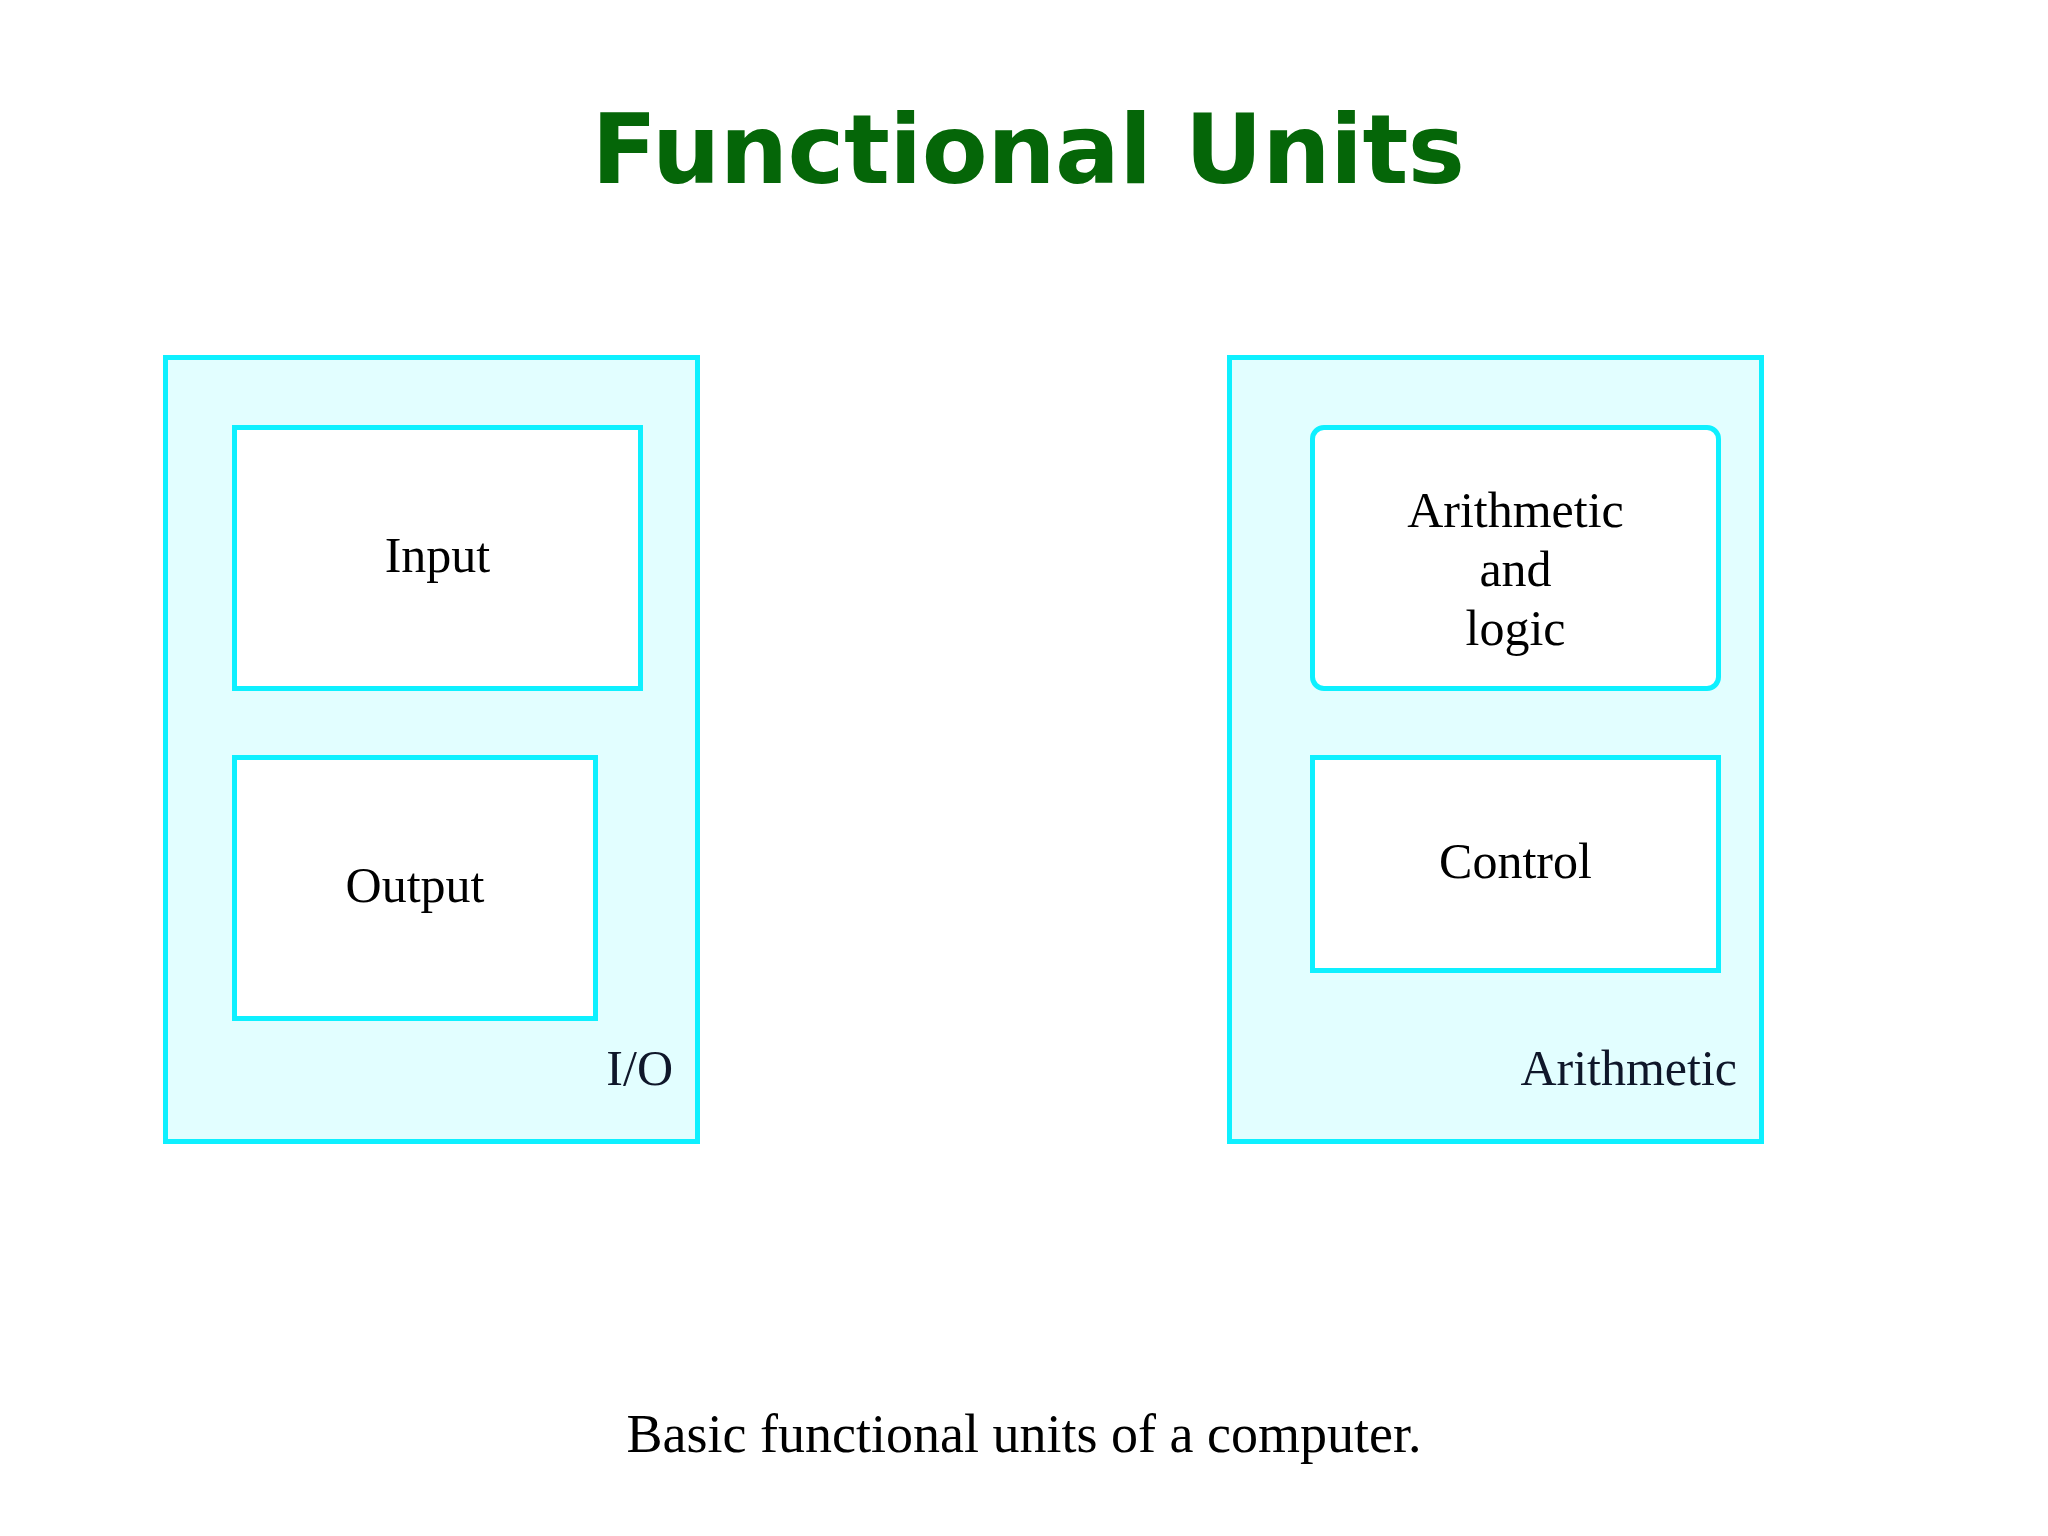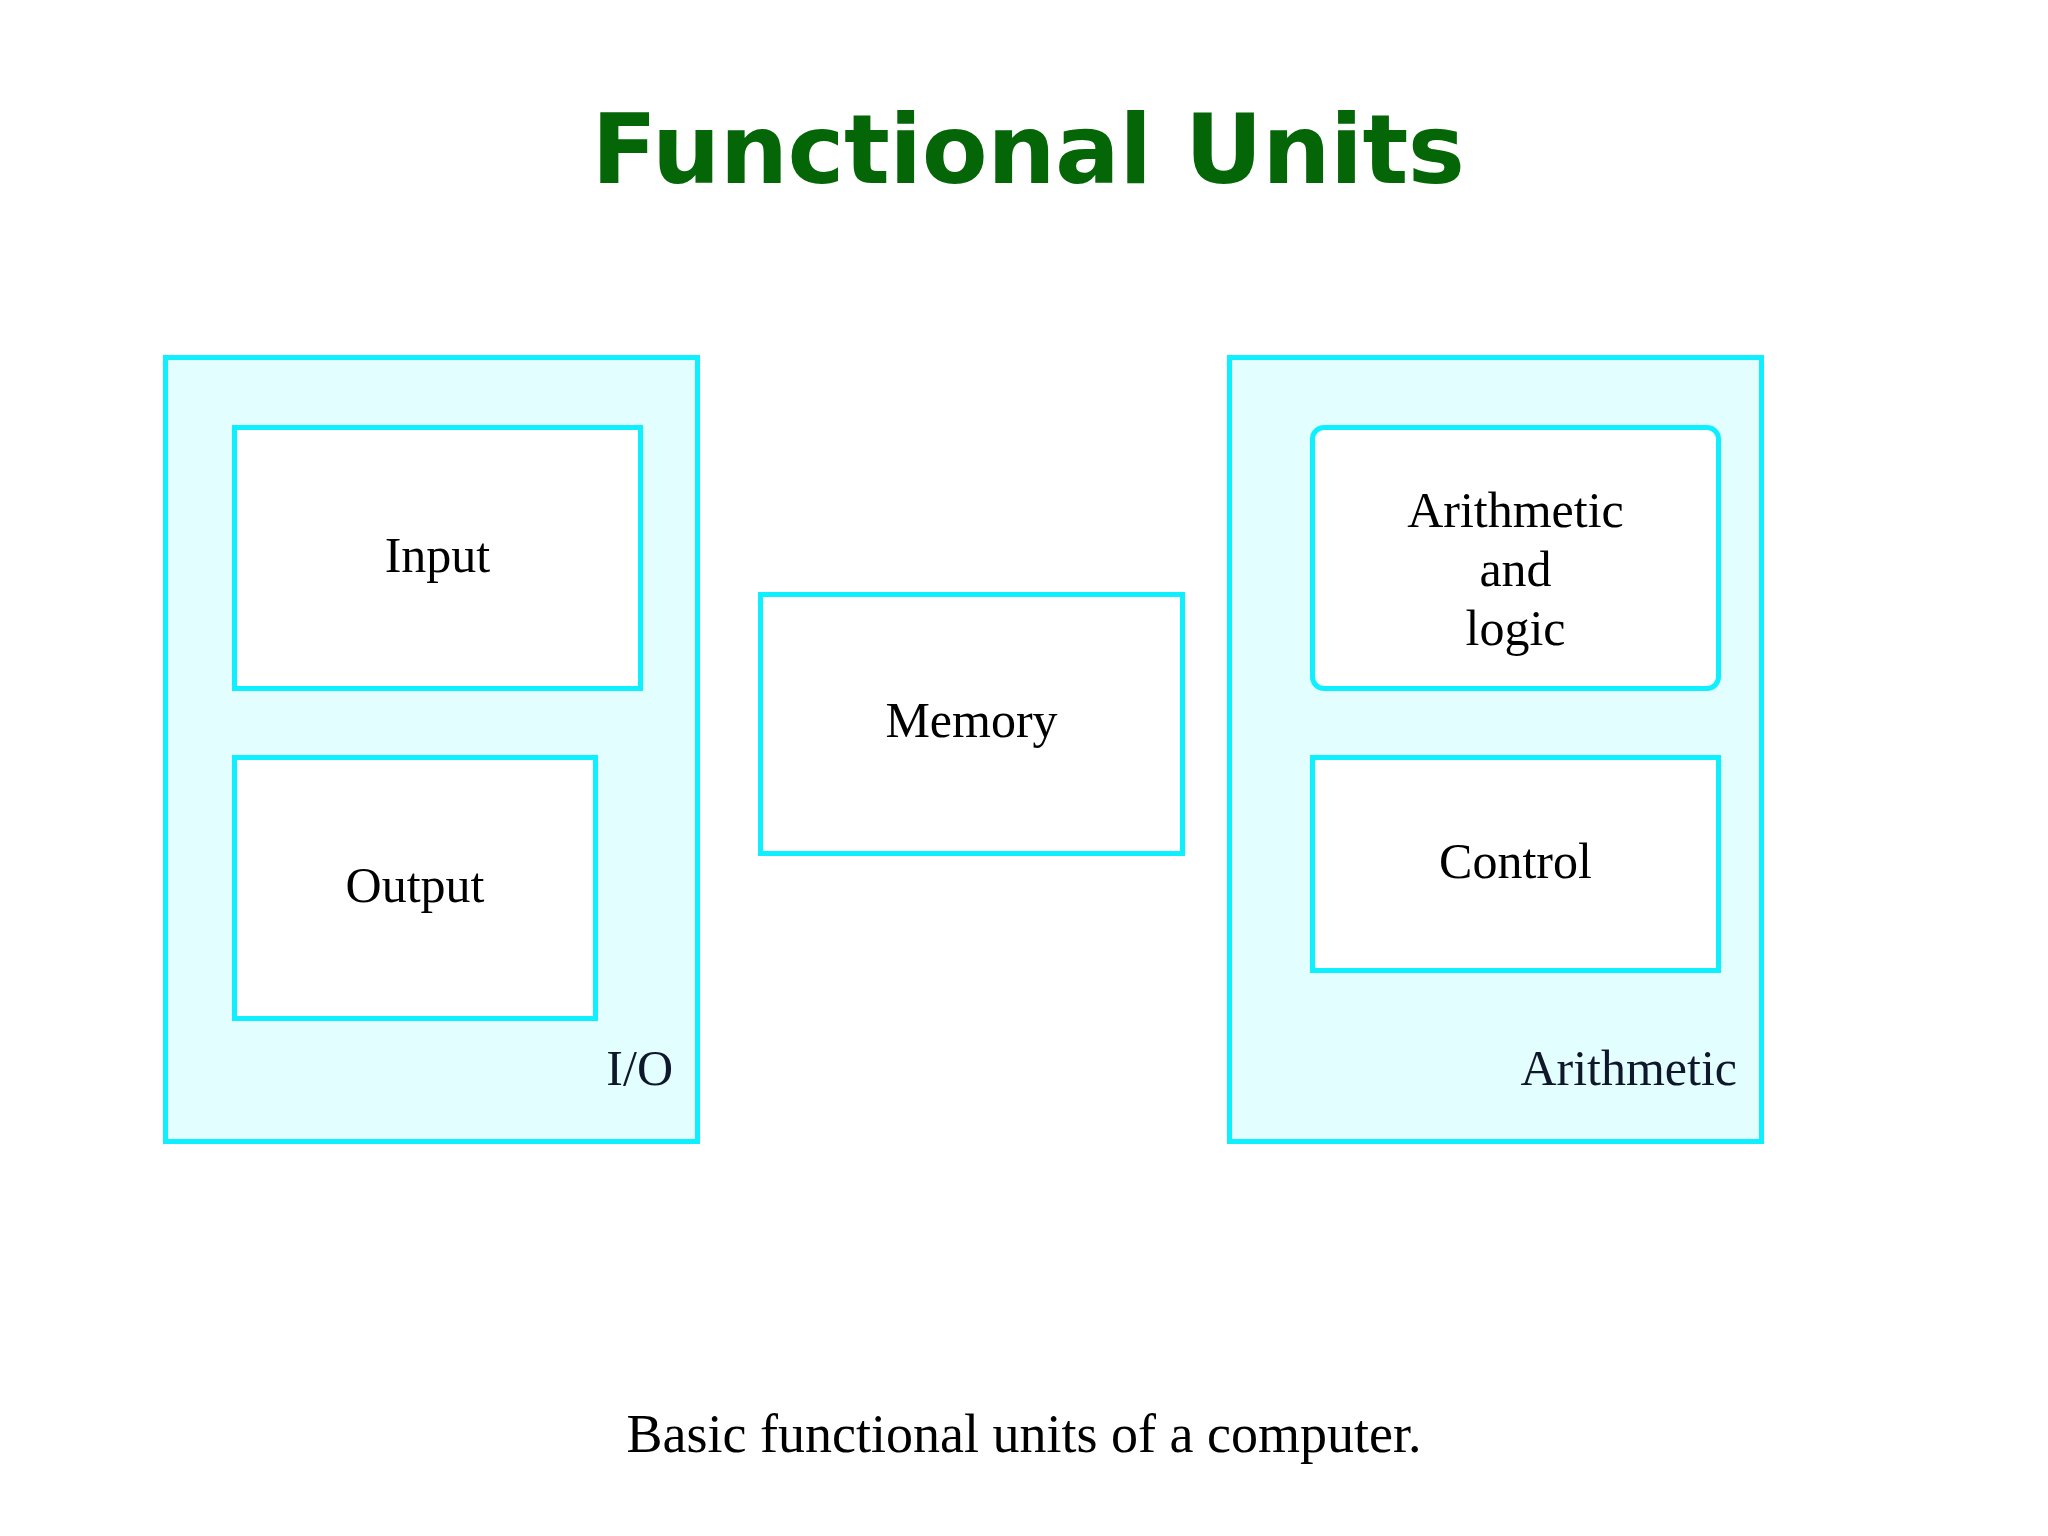--- a/index.html
+++ b/index.html
@@ -178,23 +178,20 @@
       <span class="unit-label">Input</span>
     </div>
 
     <div class="unit-box output">
       <span class="unit-label">Output</span>
     </div>
 
     <span class="group-label">I/O</span>
   </div>
 
-  <div class="memory-box">
-    <span class="unit-label">Memory</span>
-  </div>
 
   <div class="group-box processor">
 
     <div class="unit-box alu">
       <span class="unit-label">Arithmetic
 and
 logic</span>
     </div>
 
     <div class="unit-box control">

